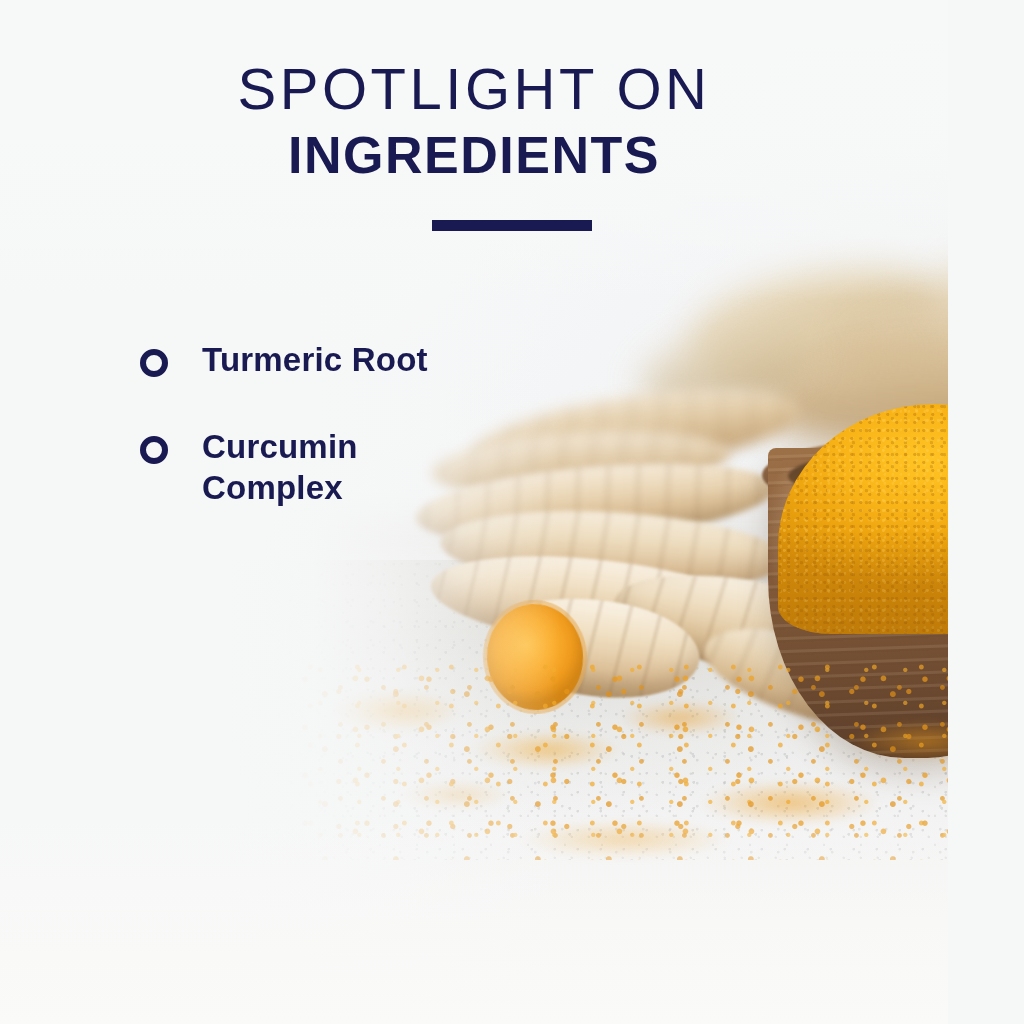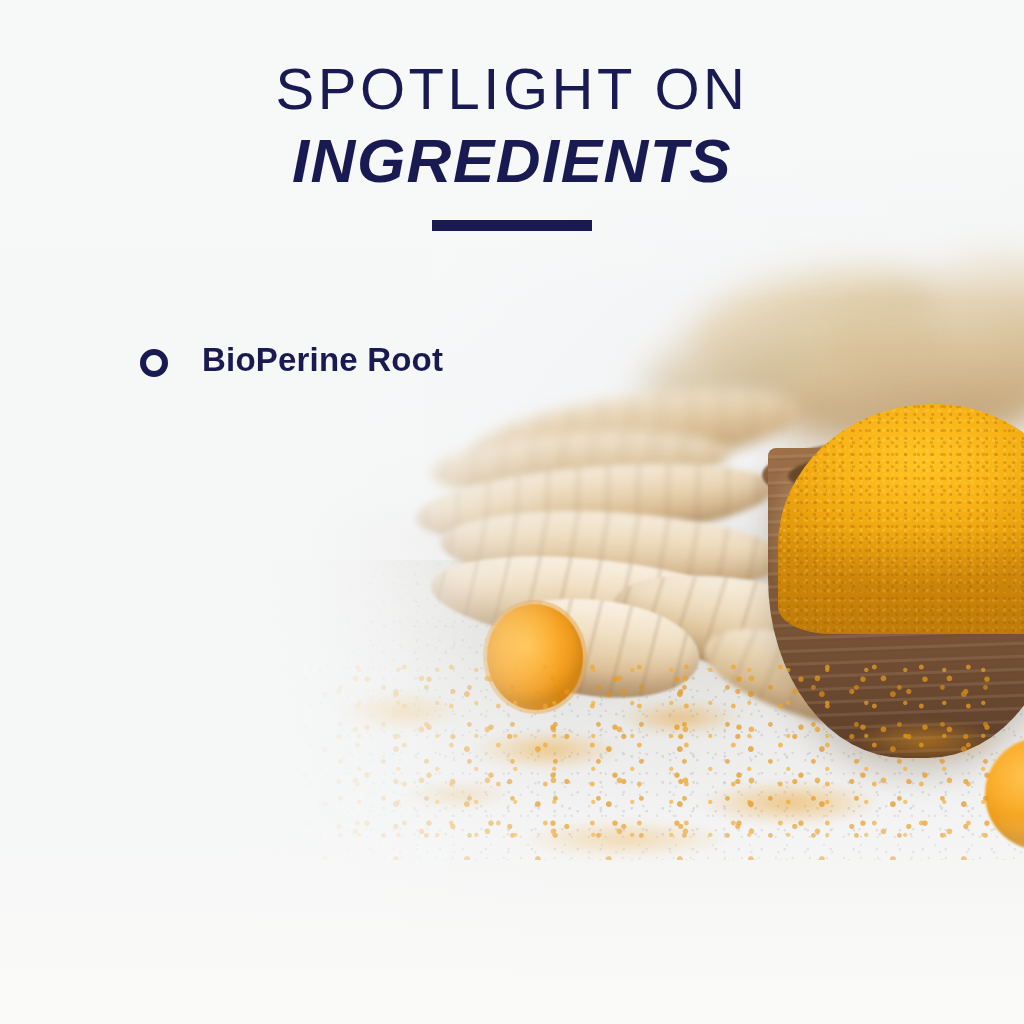--- a/index.html
+++ b/index.html
@@ -2,21 +2,21 @@
 <html><head>
 <meta charset="utf-8">
 <style>
   html,body{margin:0;padding:0;}
   body{
     width:1024px;height:1024px;overflow:hidden;
     font-family:"Liberation Sans", sans-serif;
     background:#f6f7f7;
   }
   #canvas{
-    position:relative;width:1024px;height:1024px;overflow:hidden;
+    position:relative;width:948px;height:1024px;overflow:hidden;
     background:
       radial-gradient(120% 90% at 18% 12%, #fbfbfb 0%, #f4f5f6 45%, #eef0f1 100%);
   }
 
   
   .photo{position:absolute;inset:0;overflow:hidden;}
 
   
   .counter{
     position:absolute;left:0;right:0;top:560px;bottom:0;
@@ -235,22 +235,22 @@
 
   .headline{
     position:absolute;left:0;right:0;top:60px;text-align:center;
     color:#1a1a52;
   }
   .headline .line1{
     font-size:58px;font-weight:300;letter-spacing:3.5px;line-height:1.0;
     display:block;
   }
   .headline .line2{
-    font-size:62px;font-weight:700;letter-spacing:1.5px;line-height:1.12;
-    display:block;margin-top:8px;font-style:italic;
+    font-size:52px;font-weight:700;letter-spacing:1.5px;line-height:1.12;
+    display:block;margin-top:8px;
   }
   .rule{
     position:absolute;left:432px;top:220px;width:160px;height:11px;
     background:#1a1a52;
   }
 
   .list{position:absolute;left:140px;top:340px;width:420px;}
   .list-item{
     display:flex;align-items:flex-start;gap:34px;margin-bottom:46px;
   }
@@ -340,20 +340,24 @@
       <span class="line1">SPOTLIGHT ON</span>
       <span class="line2">INGREDIENTS</span>
     </div>
 
     <div class="rule"></div>
 
     <div class="list">
 
       <div class="list-item">
         <span class="bullet"></span>
-        <span class="item-label">BioPerine Root</span>
-      </div>
-
+        <span class="item-label">Turmeric Root</span>
+      </div>
+
+      <div class="list-item">
+        <span class="bullet"></span>
+        <span class="item-label">Curcumin Complex</span>
+      </div>
 
 
     </div>
   </div>
 </div>
 
 </body></html>

